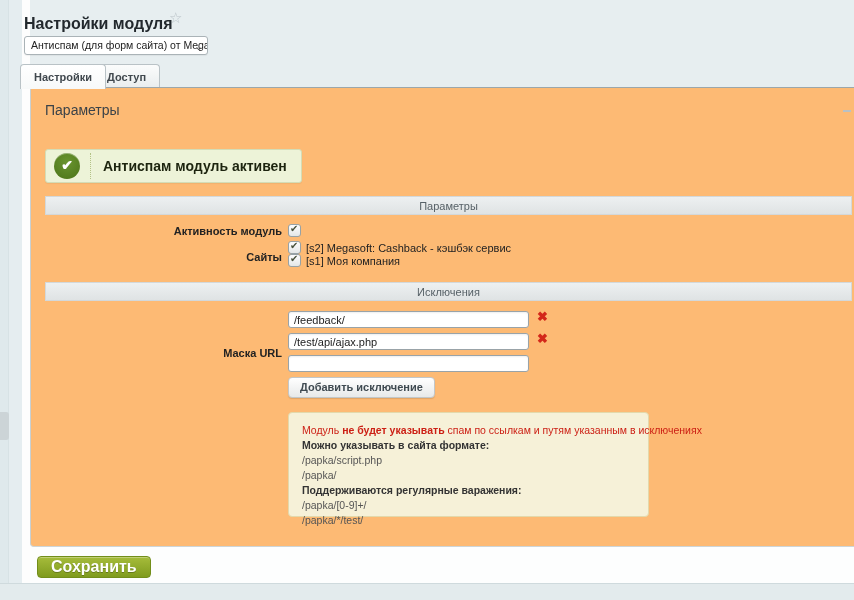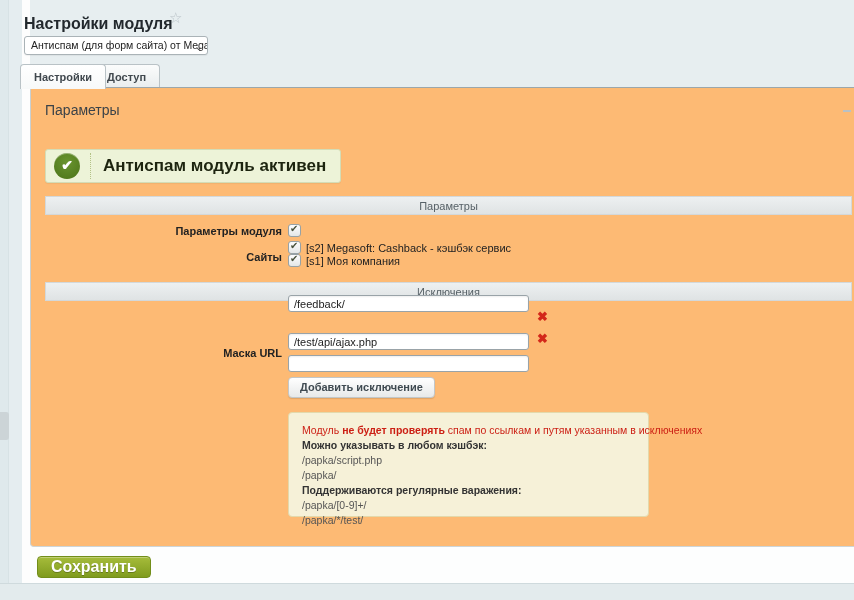--- a/index.html
+++ b/index.html
@@ -50,21 +50,21 @@
 
   
   .status-badge { position:absolute; left:14px; top:61px; height:34px; display:inline-flex; align-items:center;
                   background:#edf3d8; border:1px solid #d4ddb6; border-radius:3px; padding:0 14px 0 8px;
                   box-shadow:0 1px 1px rgba(0,0,0,0.05); }
   .status-circle { width:26px; height:26px; border-radius:50%;
                    background:radial-gradient(circle at 50% 35%, #699430, #4c7418);
                    color:#fff; font-size:14px; font-weight:bold; text-align:center; line-height:25px;
                    box-shadow:inset 0 1px 0 rgba(255,255,255,0.35); }
   .status-sep { width:1px; height:26px; border-left:1px dotted #b3c286; margin:0 12px 0 10px; }
-  .status-text { font-size:17px; font-weight:bold; color:#1d240f; }
+  .status-text { font-size:14px; font-weight:bold; color:#1d240f; }
 
   
   .section-bar { position:absolute; left:14px; width:807px; height:19px;
                  background:linear-gradient(#edf0f1,#dfe3e4); border:1px solid #d3d8da;
                  font-size:11px; color:#576167; text-align:center; line-height:18px; }
   .bar-params { top:108px; }
   .bar-excl { top:194px; }
 
   
   .form-label { position:absolute; left:0; width:251px; text-align:right;
@@ -81,21 +81,21 @@
   .site-row { position:absolute; left:257px; font-size:11px; color:#222; white-space:nowrap; }
   .site-1 { top:153px; }
   .site-2 { top:166px; }
   .site-row .checkbox { margin-right:5px; }
 
   
   .mask-input { position:absolute; left:257px; width:241px; height:17px;
                 border:1px solid #99a3a8; border-radius:3px; background:#fff;
                 font-family:"Liberation Sans", sans-serif; font-size:11px; color:#222; padding:0 5px;
                 box-shadow:inset 0 1px 2px rgba(0,0,0,0.07); }
-  .inp-1 { top:207px; } .inp-2 { top:245px; } .inp-3 { top:267px; }
+  .inp-1 { top:223px; } .inp-2 { top:245px; } .inp-3 { top:267px; }
   .delete-x { position:absolute; left:506px; font-size:13px; font-weight:bold; color:#d3281a; cursor:pointer; line-height:13px; }
   .del-1 { top:222px; } .del-2 { top:244px; }
 
   .add-btn { position:absolute; left:257px; top:289px; height:21px; padding:0 11px;
              background:linear-gradient(#ffffff,#e7e9e9); border:1px solid #c2c7c9; border-radius:4px;
              font-family:"Liberation Sans", sans-serif; font-size:11px; font-weight:bold; color:#3f4a51;
              line-height:19px; cursor:pointer; box-shadow:0 1px 1px rgba(0,0,0,0.12); }
 
   
   .note-box { position:absolute; left:257px; top:324px; width:361px; height:105px;
@@ -144,21 +144,21 @@
     <div class="collapse-dash"></div>
 
     <div class="status-badge">
       <div class="status-circle">✔</div>
       <div class="status-sep"></div>
       <div class="status-text">Антиспам модуль активен</div>
     </div>
 
     <div class="section-bar bar-params">Параметры</div>
 
-    <div class="form-label lbl-activity">Параметры модуля</div>
+    <div class="form-label lbl-activity">Активность модуль</div>
     <span class="checkbox cb-activity">
         <span class="mark">✔</span>
       </span>
 
     <div class="form-label lbl-sites">Сайты</div>
     <div class="site-row site-1">
       <span class="checkbox"><span class="mark">✔</span></span><span>[s2] Megasoft: Cashback - кэшбэк сервис</span>
     </div>
     <div class="site-row site-2">
       <span class="checkbox"><span class="mark">✔</span></span><span>[s1] Моя компания</span>
@@ -169,22 +169,22 @@
     <div class="form-label lbl-urlmask">Маска URL</div>
     <input class="mask-input inp-1" type="text" value="/feedback/" style="">
     <div class="delete-x del-1">✖</div>
     <input class="mask-input inp-2" type="text" value="/test/api/ajax.php" style="">
     <div class="delete-x del-2">✖</div>
     <input class="mask-input inp-3" type="text" value="" style="">
 
     <button class="add-btn">Добавить исключение</button>
 
     <div class="note-box">
-      <div class="note-line1"><span>Модуль </span><b>не будет проверять</b><span> спам по ссылкам и путям указанным в исключениях</span></div>
-      <div class="note-title">Можно указывать в любом кэшбэк:</div>
+      <div class="note-line1"><span>Модуль </span><b>не будет указывать</b><span> спам по ссылкам и путям указанным в исключениях</span></div>
+      <div class="note-title">Можно указывать в сайта формате:</div>
       <div class="note-code">/papka/script.php</div>
       <div class="note-code">/papka/</div>
       <div class="note-title">Поддерживаются регулярные варажения:</div>
       <div class="note-code">/papka/[0-9]+/</div>
       <div class="note-code">/papka/*/test/</div>
     </div>
   </div>
 
   <button class="save-btn">Сохранить</button>
 

